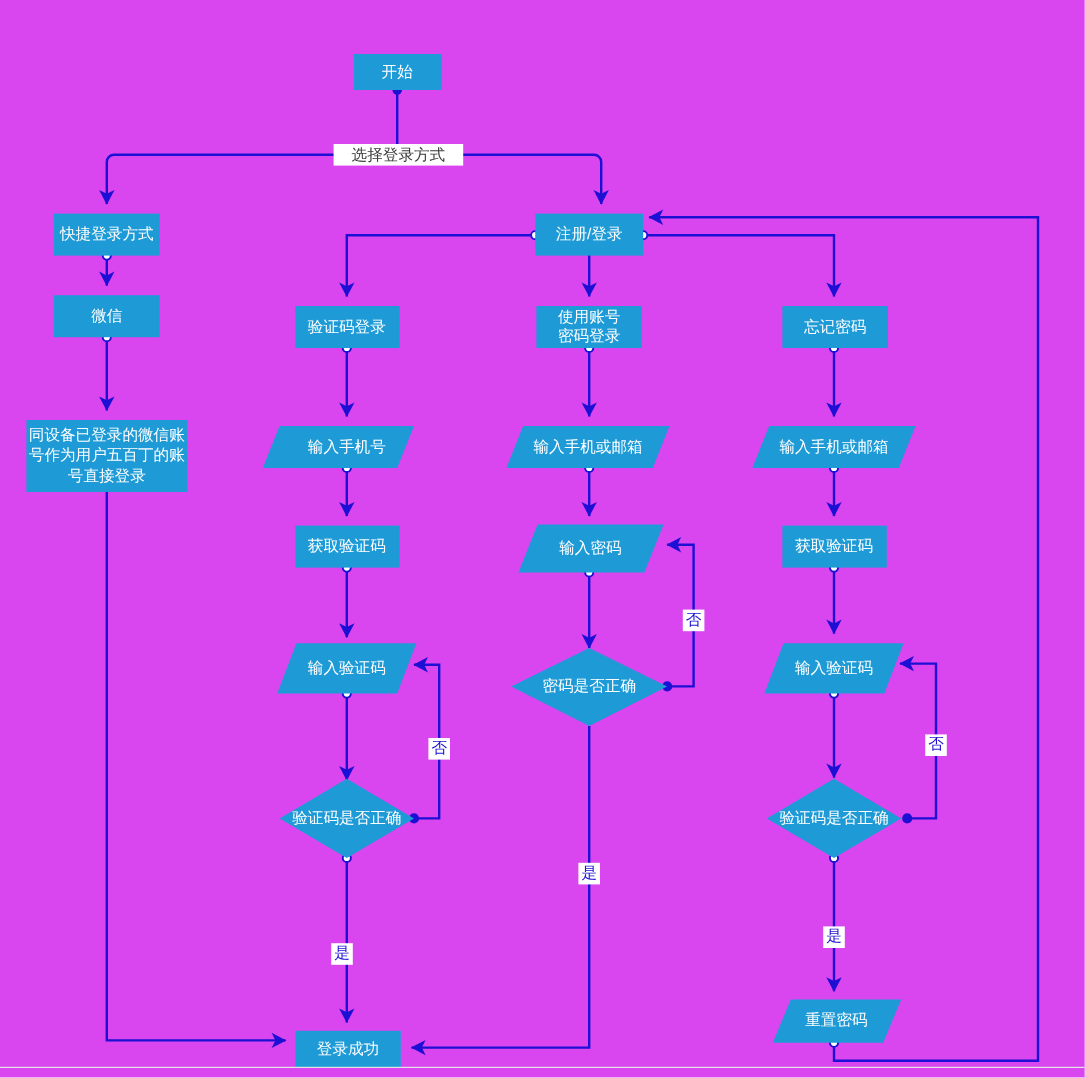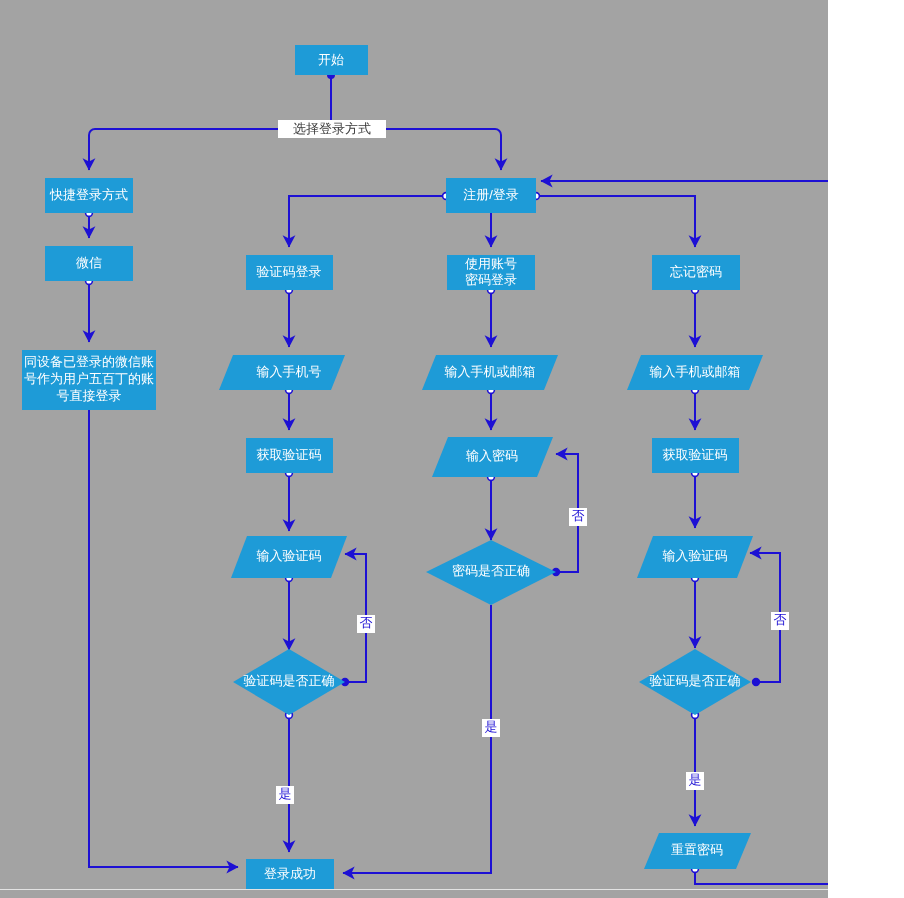--- a/index.html
+++ b/index.html
@@ -3,23 +3,23 @@
 <meta charset="utf-8">
 <style>
   html, body {
     margin: 0;
     padding: 0;
     background: #ffffff;
     font-family: "Liberation Sans", sans-serif;
   }
   #canvas-wrap {
     position: relative;
-    width: 828px;
+    width: 904px;
     height: 898px;
-    background: #a3a3a3;
+    background: #d946ef;
     overflow: hidden;
   }
   svg#flow {
     position: absolute;
     top: 0;
     left: 0;
     width: 904px;
     height: 898px;
     display: block;
   }

